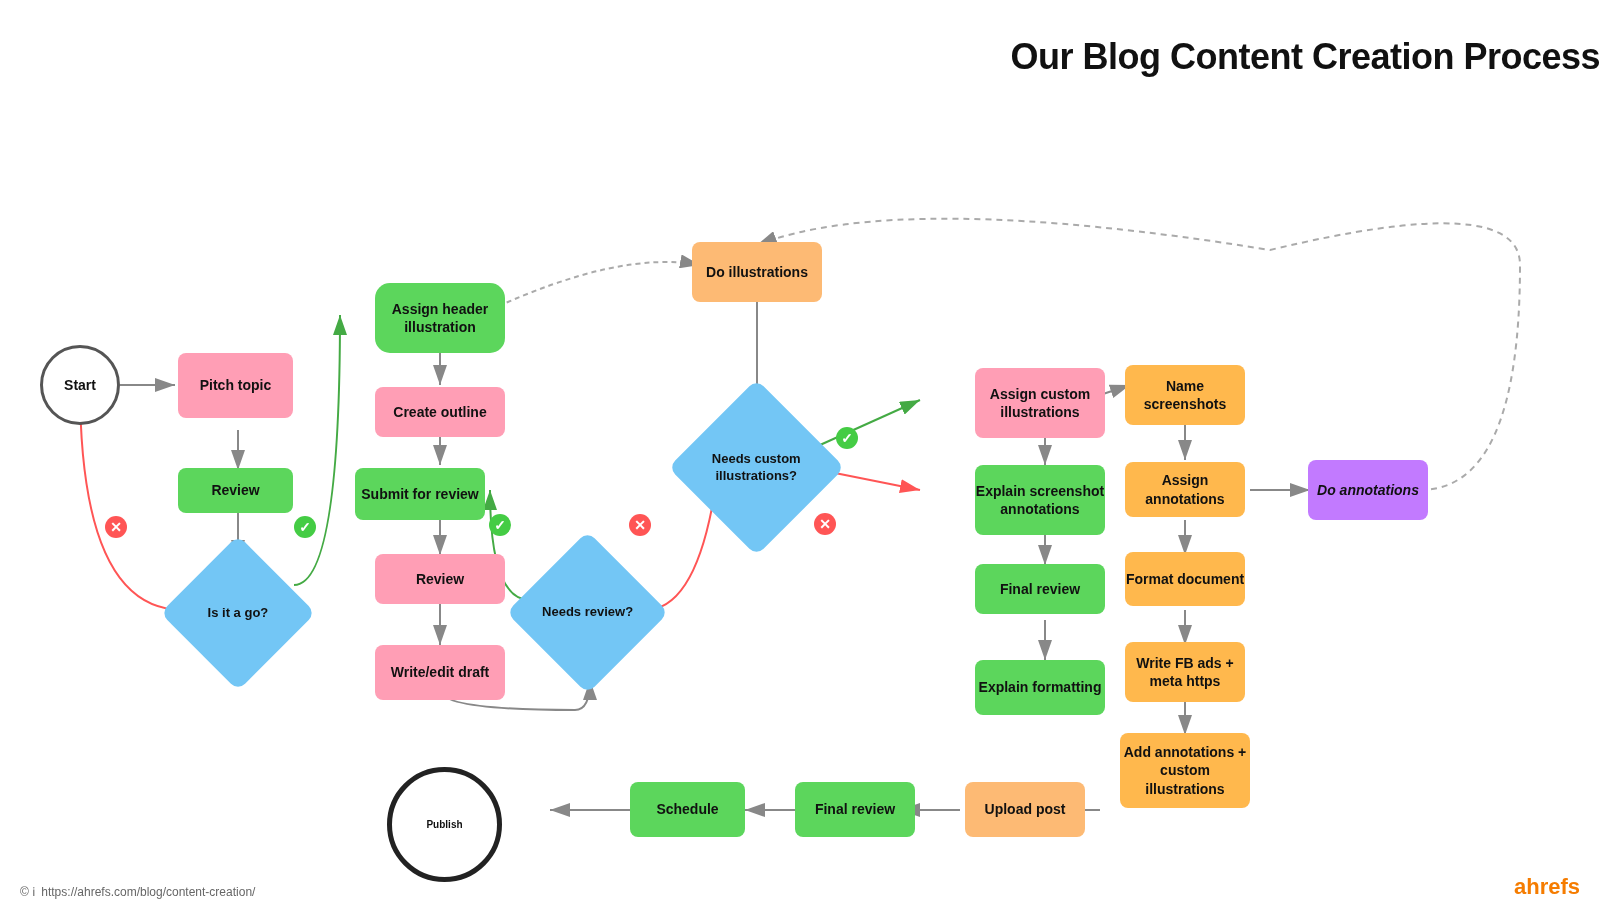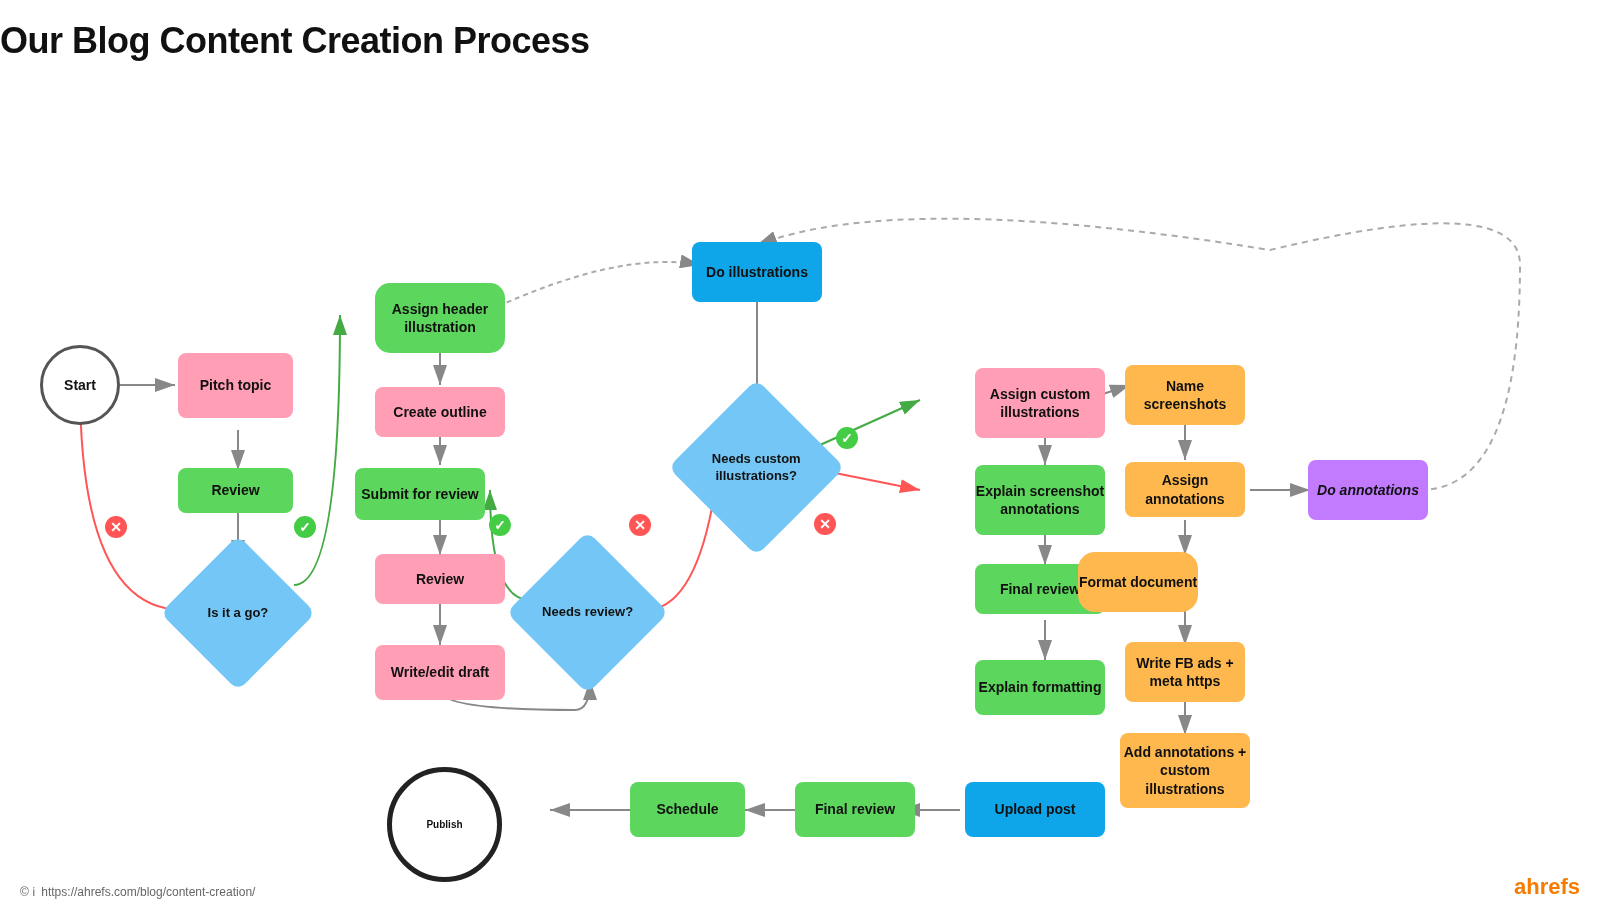--- a/index.html
+++ b/index.html
@@ -5,24 +5,24 @@
     * { box-sizing: border-box; margin: 0; padding: 0; }
     body {
       background: #fff;
       font-family: 'Arial', sans-serif;
       width: 1600px;
       height: 912px;
       overflow: hidden;
       position: relative;
     }
     .page-title {
-      text-align: left;
+      text-align: right;
       font-size: 36px;
       font-weight: 900;
-      padding-top: 20px;
+      padding-top: 36px;
       color: #111;
       letter-spacing: -0.5px;
     }
     .diagram-area {
       position: absolute;
       top: 90px;
       left: 0;
       width: 1600px;
       height: 822px;
     }
@@ -40,21 +40,21 @@
     }
     .node-pink {
       background: #ff9eb5;
       color: #111;
     }
     .node-green {
       background: #5cd65c;
       color: #111;
     }
     .node-yellow {
-      background: #0ea5e9;
+      background: #fdba74;
       color: #111;
     }
     .node-orange {
       background: #ffb84d;
       color: #111;
     }
     .node-purple {
       background: #c27aff;
       color: #111;
       font-style: italic;
@@ -285,33 +285,33 @@
   </div>
 
   <div class="node node-orange" style="width:120px;height:55px;left:1125px;top:372px;">
     <span>Assign annotations</span>
   </div>
 
   <div class="node node-purple" style="width:120px;height:60px;left:1308px;top:370px;">
     <span>Do annotations</span>
   </div>
 
-  <div class="node node-orange" style="width:120px;height:60px;left:1078px;top:462px;border-radius:17px;">
+  <div class="node node-orange" style="width:120px;height:54px;left:1125px;top:462px;">
     <span>Format document</span>
   </div>
 
   <div class="node node-orange" style="width:120px;height:60px;left:1125px;top:552px;">
     <span>Write FB ads + meta https</span>
   </div>
 
   <div class="node node-orange" style="width:130px;height:75px;left:1120px;top:643px;">
     <span>Add annotations + custom illustrations</span>
   </div>
 
-  <div class="node node-yellow" style="width:140px;height:55px;left:965px;top:692px;">
+  <div class="node node-yellow" style="width:120px;height:55px;left:965px;top:692px;">
     <span>Upload post</span>
   </div>
 
   <div class="node node-green" style="width:120px;height:55px;left:795px;top:692px;">
     <span>Final review</span>
   </div>
 
   <div class="node node-green" style="width:115px;height:55px;left:630px;top:692px;">
     <span>Schedule</span>
   </div>

